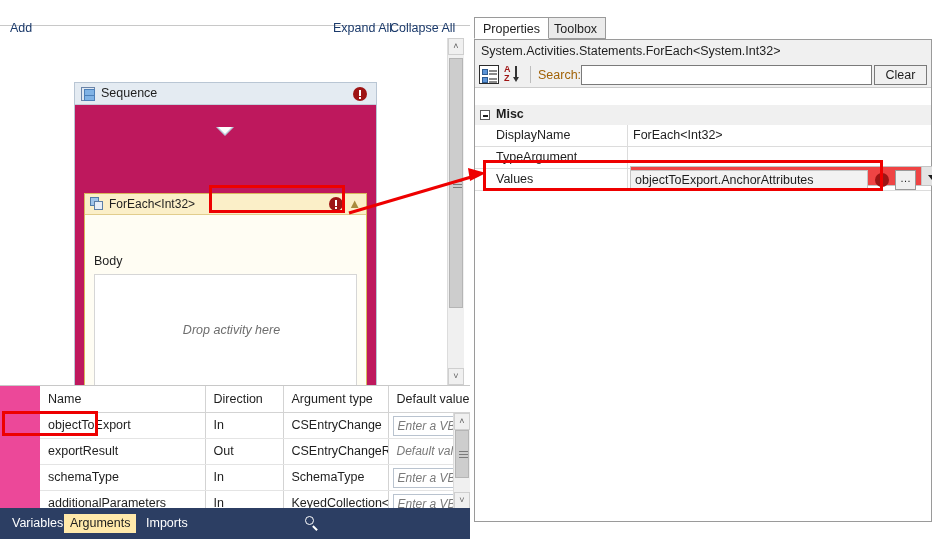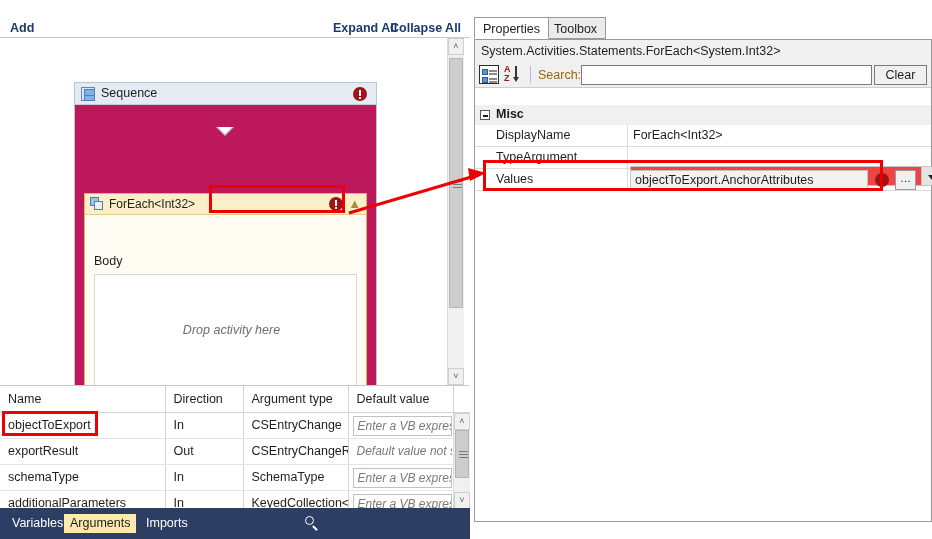--- a/index.html
+++ b/index.html
@@ -13,24 +13,23 @@
     overflow: hidden;
   }
   #root { position: relative; width: 932px; height: 539px; }
 
   
   #designer-pane {
     position: absolute; left: 0; top: 0; width: 470px; height: 385px;
     background: #ffffff;
   }
   #designer-toolbar {
-    position: absolute; left: 0; top: 0; width: 470px; height: 38px;
+    position: absolute; left: 0; top: 0; width: 470px; height: 26px;
     background: #ffffff;
     border-bottom: 1px solid #c8c8c8;
-    font-weight: bold;
   }
   .link-cmd {
     position: absolute; top: 21px;
     font-size: 12.5px; color: #1b3a6b;
     cursor: pointer; white-space: nowrap;
     line-height: 14px;
   }
   #add-link { left: 10px; }
   #expand-all-link { left: 333px; }
   #collapse-all-link { left: 390px; }
@@ -206,20 +205,21 @@
   #hl-foreach-values {
     position: absolute; left: 209px; top: 185px; width: 136px; height: 28px;
     border: 3px solid #ee0000; pointer-events: none;
   }
 
   
   #arguments-pane {
     position: absolute; left: 0; top: 385px; width: 470px; height: 123px;
     background: #ec4899;
     border-top: 1px solid #c8c8c8;
+    padding-left: 40px;
   }
   #arg-table { width: 470px; border-collapse: collapse; table-layout: fixed; }
   #arg-table th {
     height: 26px; font-weight: normal; text-align: left;
     font-size: 12.5px; color: #1e1e1e;
     padding: 0 0 0 8px;
     background: #ffffff;
     border-right: 1px solid #d3d3d3;
     border-bottom: 1px solid #d3d3d3;
   }

